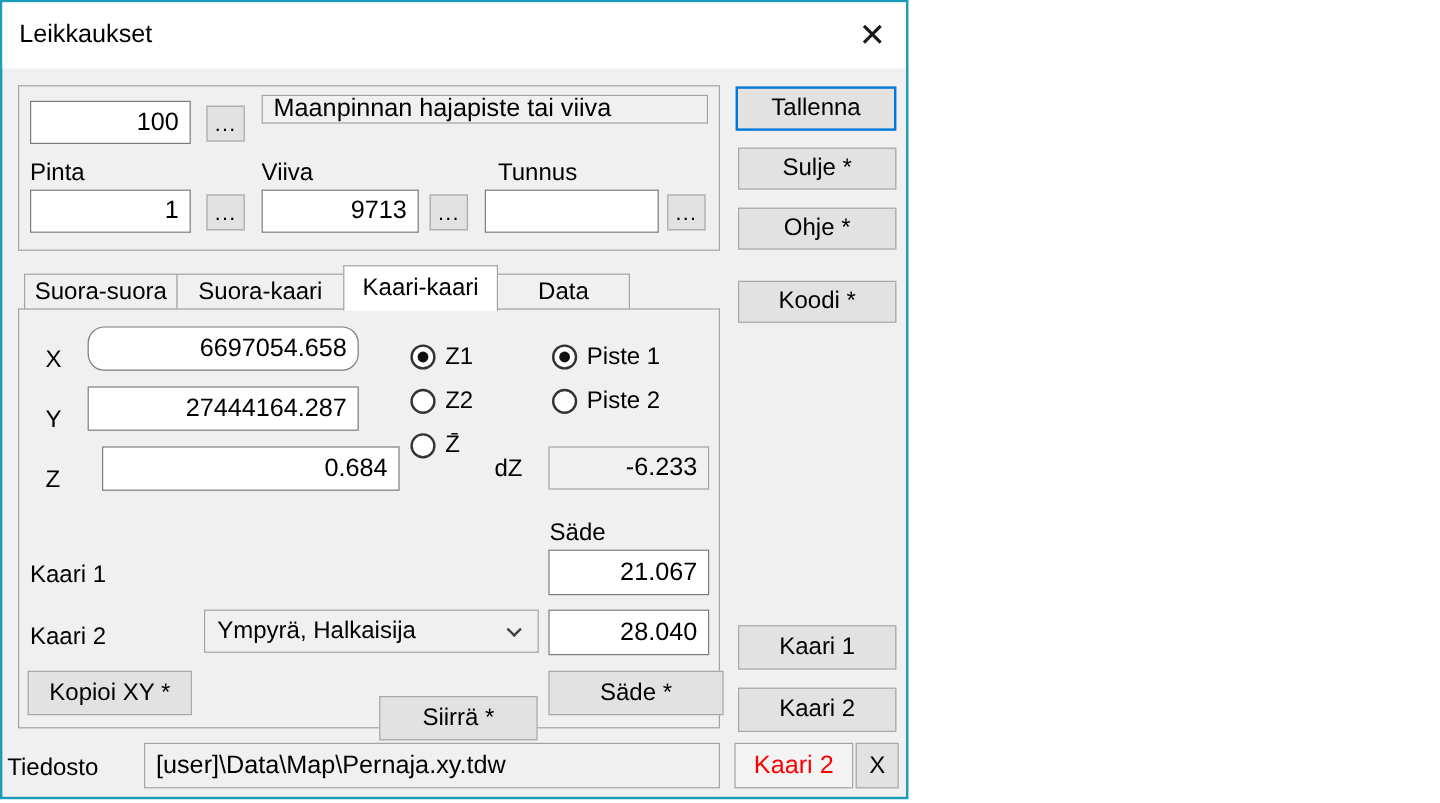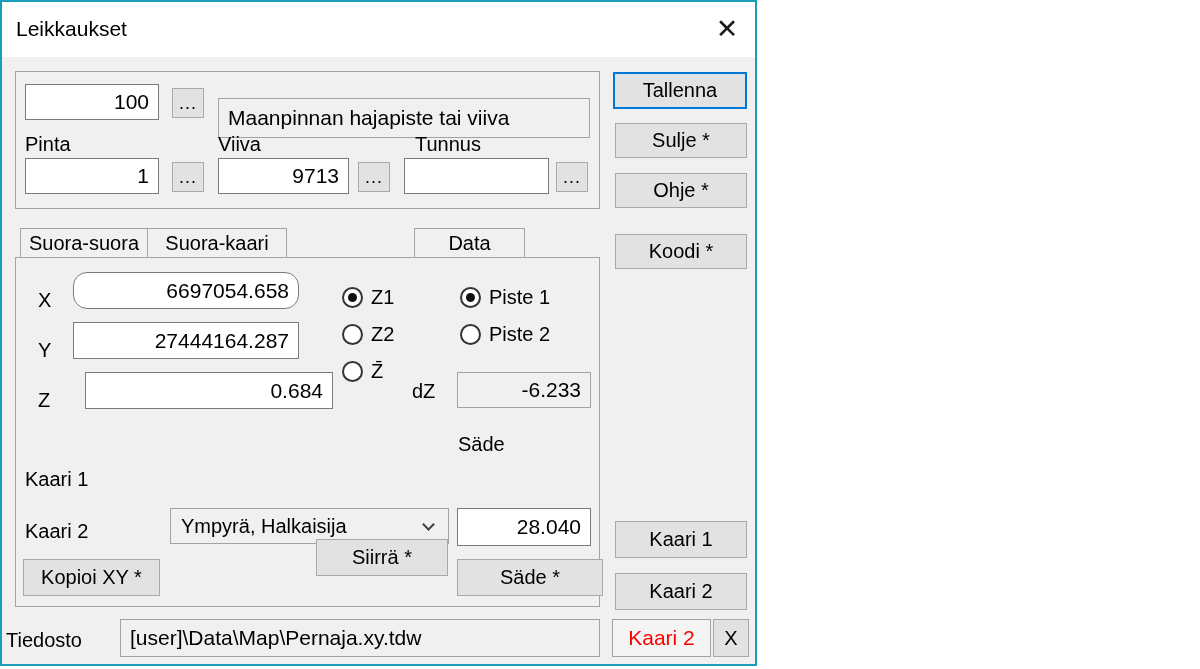--- a/index.html
+++ b/index.html
@@ -64,21 +64,21 @@
       <div class="title">Leikkaukset</div>
       <div class="close-btn">
         <span>✕</span>
       </div>
     </div>
 
     <div class="groupbox" style="left:13px; top:69px; width:585px; height:138px;"></div>
 
     <div class="field" style="left:23px; top:82px; width:134px; height:36px;">100</div>
     <div class="btn small" style="left:170px; top:86px; width:32px; height:30px;">...</div>
-    <div class="field ro left" style="left:216px; top:96px; width:372px; height:40px;">Maanpinnan hajapiste tai viiva</div>
+    <div class="field ro left" style="left:216px; top:77px; width:372px; height:24px;">Maanpinnan hajapiste tai viiva</div>
 
     <div class="lbl" style="left:23px; top:131px;">Pinta</div>
     <div class="lbl" style="left:216px; top:131px;">Viiva</div>
     <div class="lbl" style="left:413px; top:131px;">Tunnus</div>
 
     <div class="field" style="left:23px; top:156px; width:134px; height:36px;">1</div>
     <div class="btn small" style="left:170px; top:160px; width:32px; height:30px;">...</div>
     <div class="field" style="left:216px; top:156px; width:131px; height:36px;">9713</div>
     <div class="btn small" style="left:356px; top:160px; width:32px; height:30px;">...</div>
     <div class="field" style="left:402px; top:156px; width:145px; height:36px;"></div>
@@ -87,20 +87,23 @@
     <div class="btn primary" style="left:611px; top:70px; width:134px; height:37px;">Tallenna</div>
     <div class="btn" style="left:613px; top:121px; width:132px; height:35px;">Sulje *</div>
     <div class="btn" style="left:613px; top:171px; width:132px; height:35px;">Ohje *</div>
     <div class="btn" style="left:613px; top:232px; width:132px; height:35px;">Koodi *</div>
 
     <div class="tab" style="left:18px; width:128px;" data-active="false">
       <span>Suora-suora</span>
     </div>
     <div class="tab" style="left:145px; width:140px;" data-active="false">
       <span>Suora-kaari</span>
+    </div>
+    <div class="tab" style="left:284px; width:129px;" data-active="true">
+      <span>Kaari-kaari</span>
     </div>
     <div class="tab" style="left:412px; width:111px;" data-active="false">
       <span>Data</span>
     </div>
     <div class="tabpanel"></div>
 
     <div class="lbl" style="left:36px; top:287px;">X</div>
     <div class="field" style="left:71px; top:270px; width:226px; height:37px;border-radius:14px;">6697054.658</div>
     <div class="lbl" style="left:36px; top:337px;">Y</div>
     <div class="field" style="left:71px; top:320px; width:226px; height:37px;">27444164.287</div>
@@ -126,30 +129,31 @@
     <div class="radio" style="left:458px; top:321px;" data-checked="false">
       <span class="radio-circle"></span>
       <span>Piste 2</span>
     </div>
 
     <div class="lbl" style="left:410px; top:378px;">dZ</div>
     <div class="field ro" style="left:455px; top:370px; width:134px; height:36px;">-6.233</div>
 
     <div class="lbl" style="left:456px; top:431px;">Säde</div>
     <div class="lbl" style="left:23px; top:466px;">Kaari 1</div>
+    <div class="field" style="left:455px; top:456px; width:134px; height:38px;">21.067</div>
 
     <div class="lbl" style="left:23px; top:518px;">Kaari 2</div>
     <div class="combo" style="left:168px; top:506px; width:279px; height:36px;">
       <span>Ympyrä, Halkaisija</span>
       <span class="chev"></span>
     </div>
     <div class="field" style="left:455px; top:506px; width:134px; height:38px;">28.040</div>
 
     <div class="btn" style="left:21px; top:557px; width:137px; height:37px;">Kopioi XY *</div>
-    <div class="btn" style="left:314px; top:537px; width:132px; height:37px;">Siirrä *</div>
+    <div class="btn" style="left:314px; top:578px; width:132px; height:37px;">Siirrä *</div>
     <div class="btn" style="left:455px; top:557px; width:146px; height:37px;">Säde *</div>
 
     <div class="btn" style="left:613px; top:519px; width:132px; height:37px;">Kaari 1</div>
     <div class="btn" style="left:613px; top:571px; width:132px; height:37px;">Kaari 2</div>
 
     <div class="lbl" style="left:4px; top:627px;">Tiedosto</div>
     <div class="field ro left" style="left:118px; top:617px; width:480px; height:38px;">[user]\Data\Map\Pernaja.xy.tdw</div>
     <div class="field status" style="left:610px; top:617px; width:99px; height:38px;">Kaari 2</div>
     <div class="btn" style="left:711px; top:617px; width:36px; height:38px;">X</div>
 

